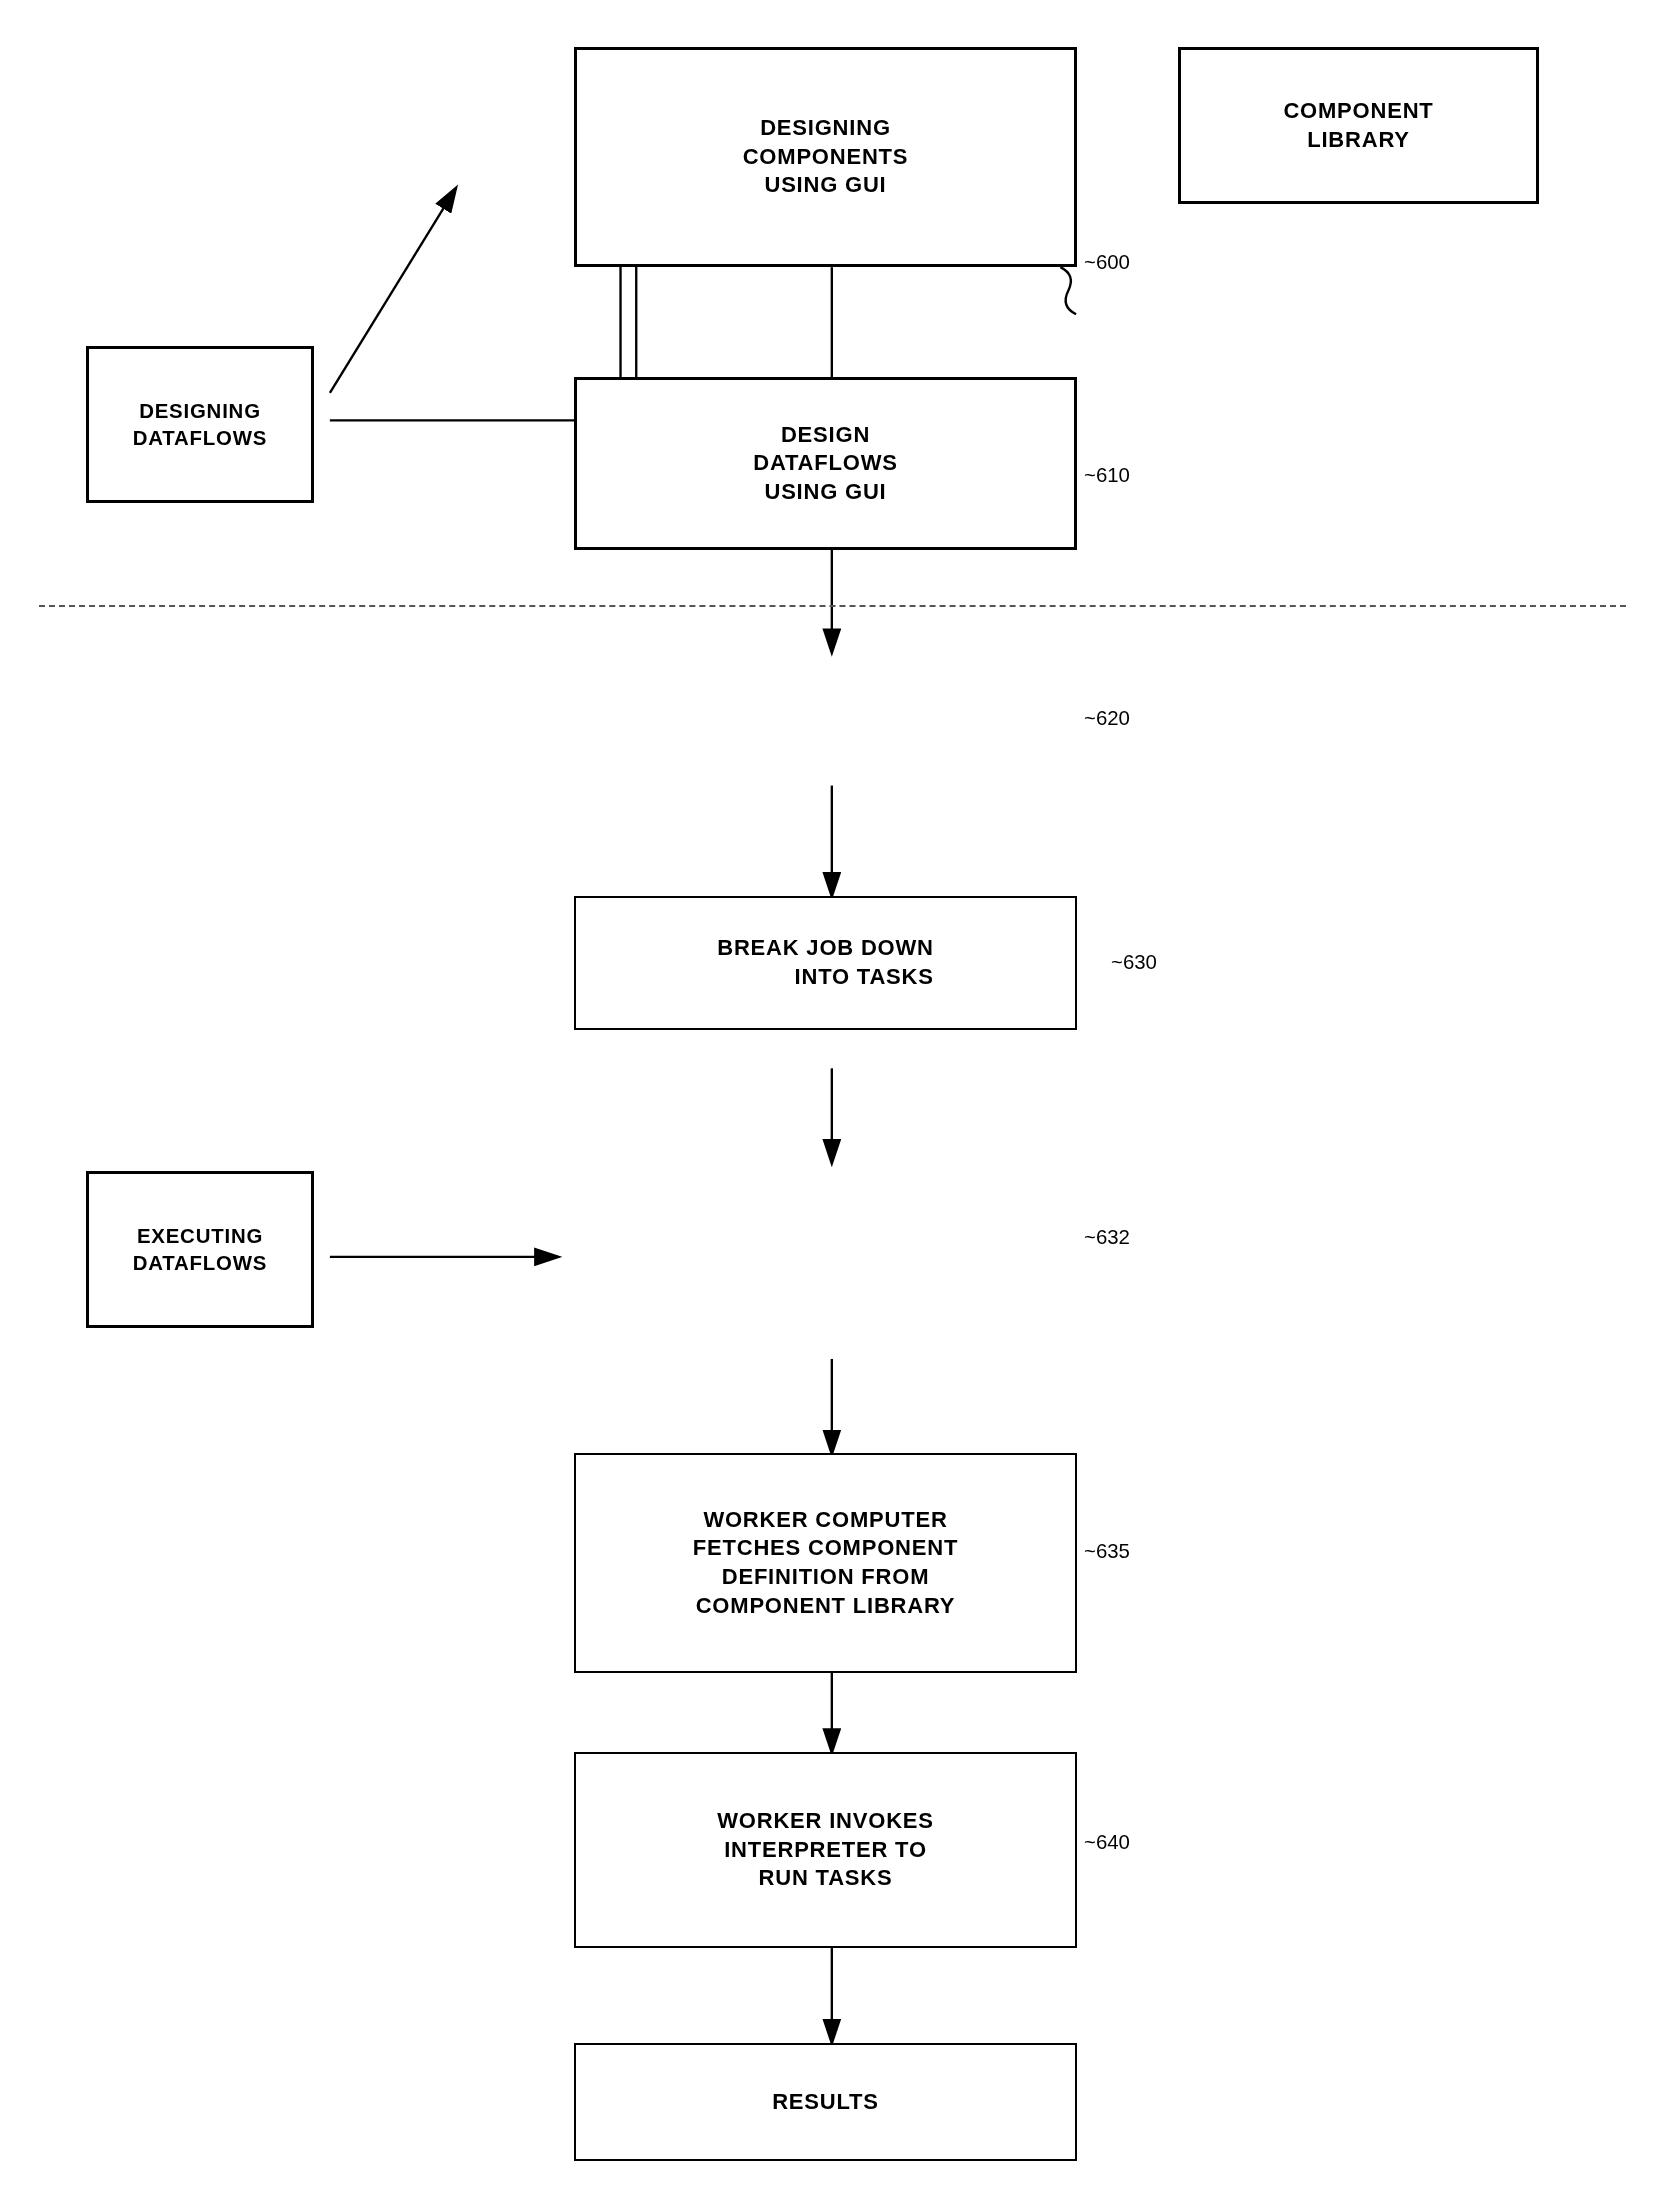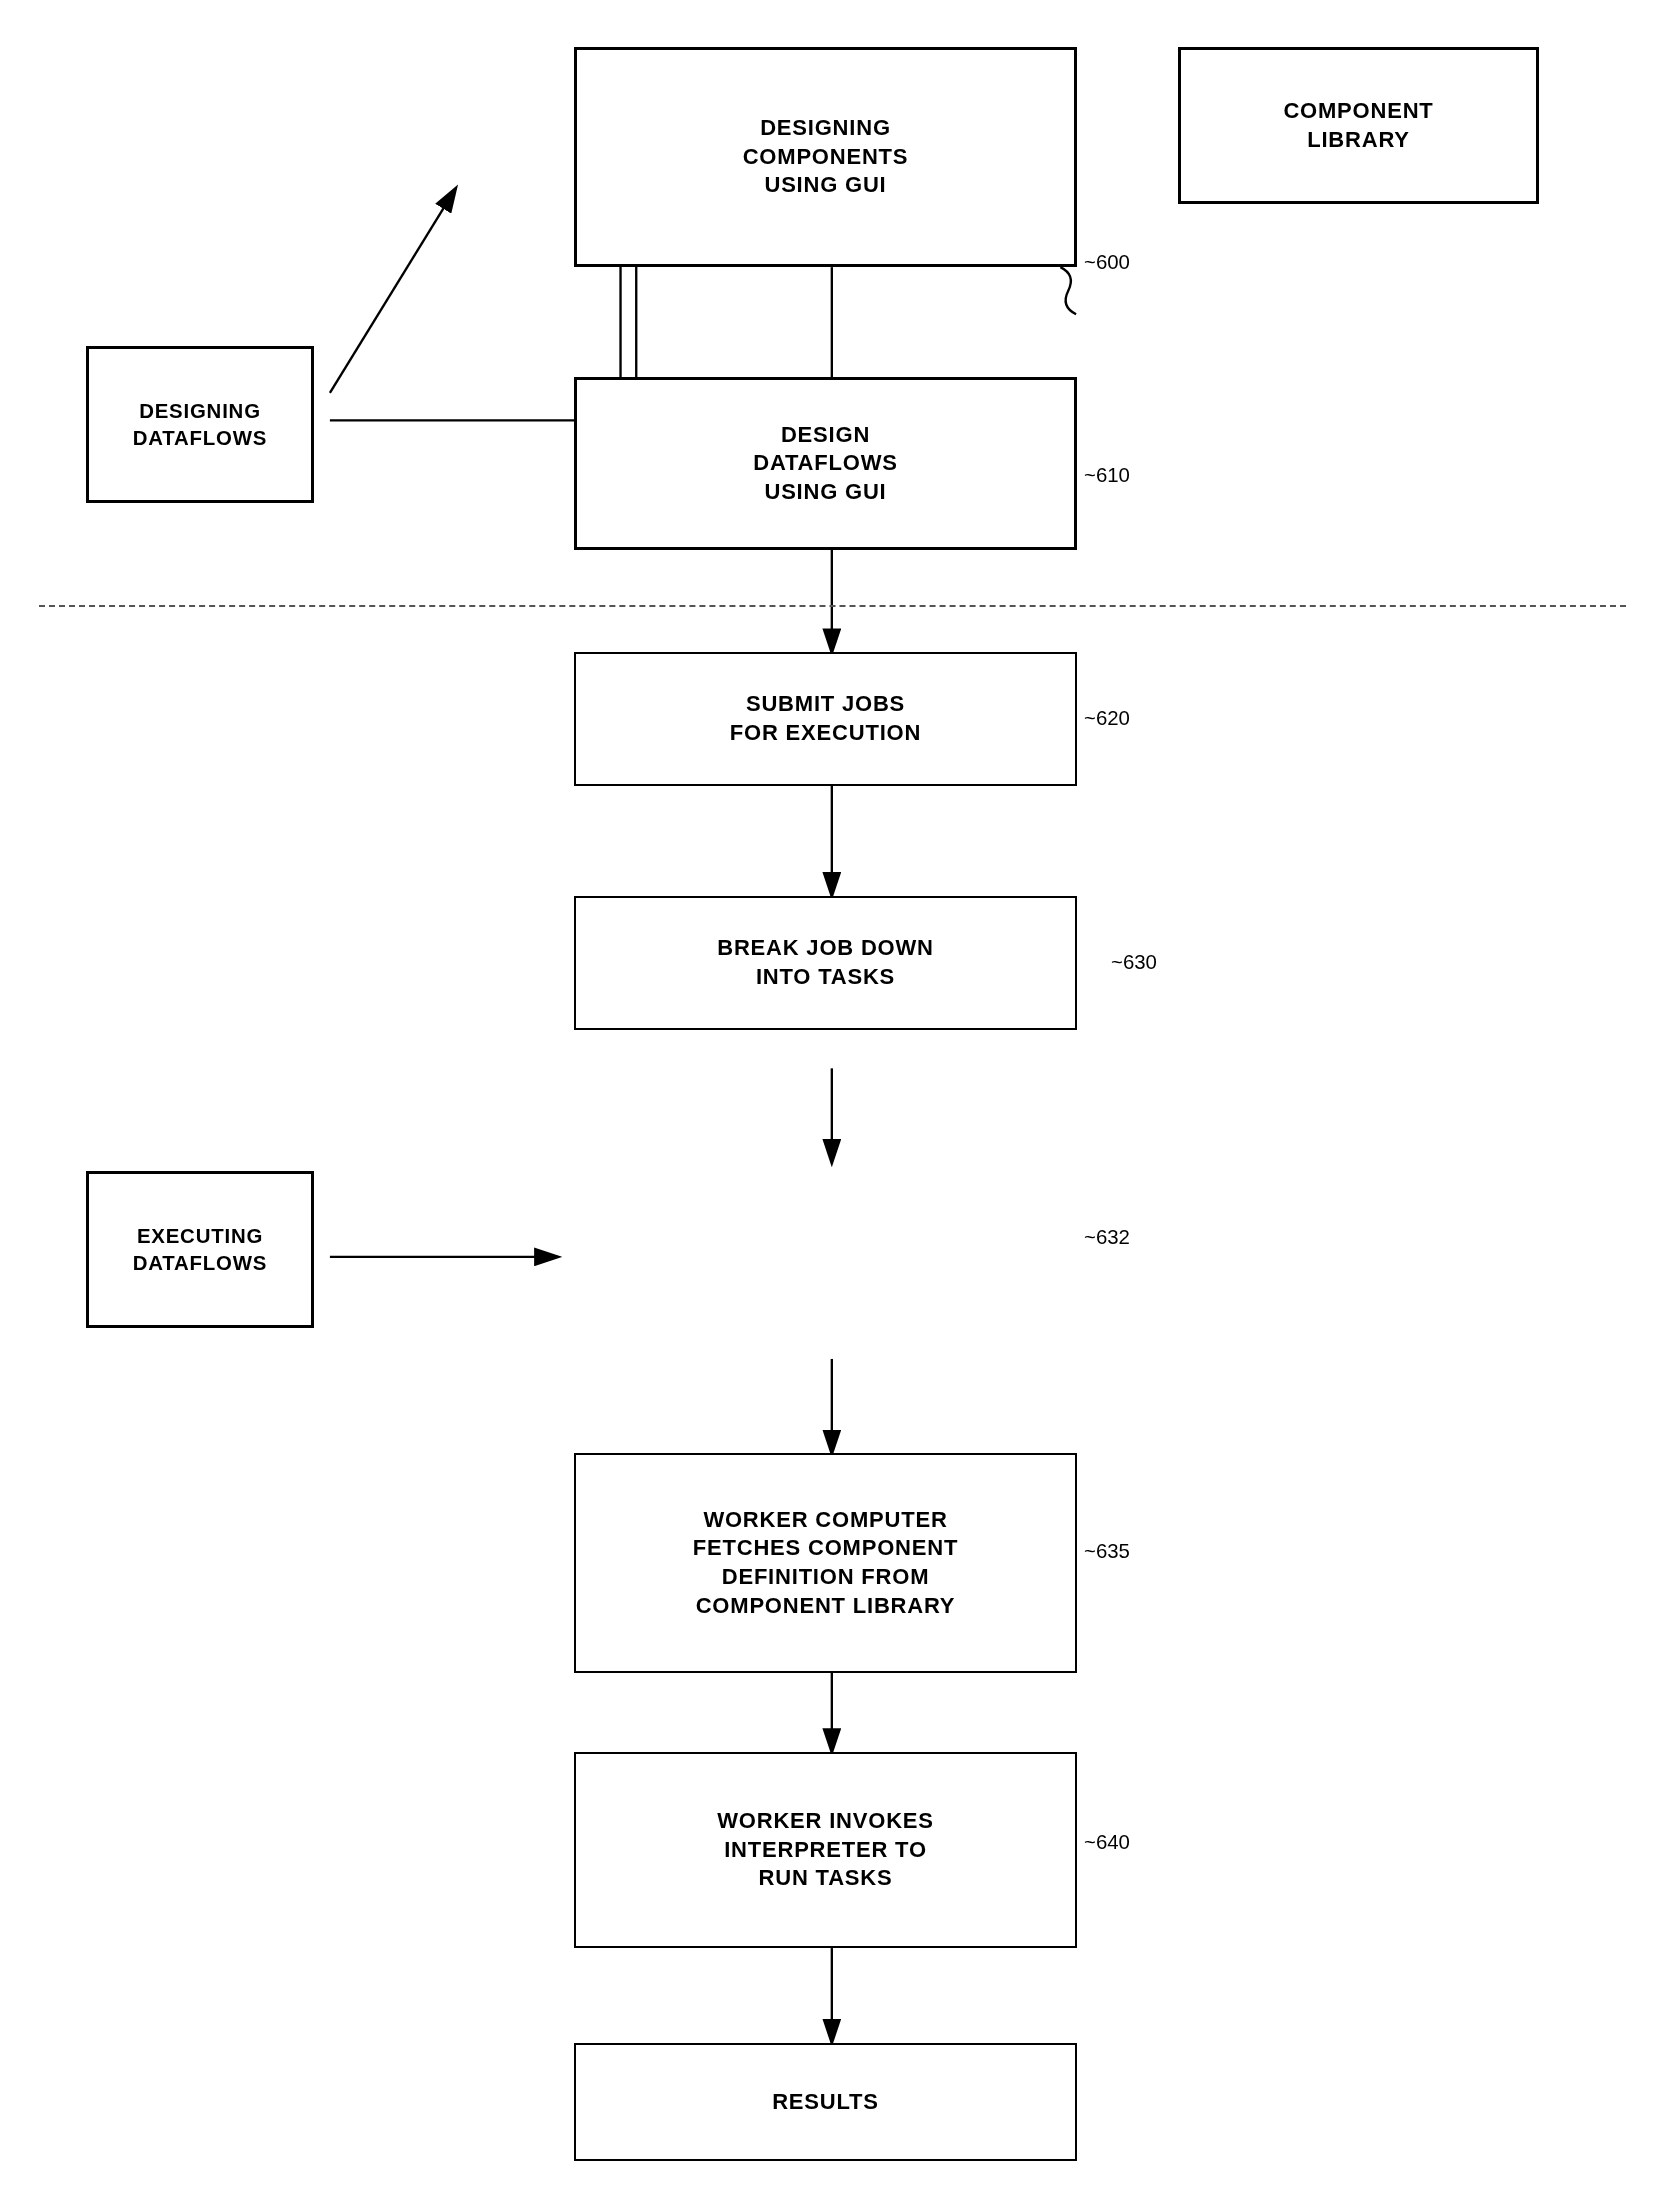--- a/index.html
+++ b/index.html
@@ -121,29 +121,25 @@
   </div>
 
   <div class="flow-box thick" style="left: 574px; top: 377px; width: 503px; height: 173px; border-width: 3.9px;">
     <span style="white-space: pre-line;">DESIGN
 DATAFLOWS
 USING GUI</span>
   </div>
 
   <div class="ref-label" style="left: 1084px; top: 464px;">~610</div>
 
-  <div class="flow-box" style="left: 574px; top: 652px; width: 503px; height: 134px; border-width: 2.4px;">
-    <span style="white-space: pre-line;">SUBMIT JOBS
-FOR EXECUTION</span>
-  </div>
 
   <div class="ref-label" style="left: 1084px; top: 707px;">~620</div>
 
   <div class="flow-box" style="left: 574px; top: 896px; width: 503px; height: 134px; border-width: 2.4px;">
-    <span style="white-space: pre-line;">BREAK JOB DOWN
+    <span style="white-space: pre-line; text-align: right;">BREAK JOB DOWN
 INTO TASKS</span>
   </div>
 
   <div class="ref-label" style="left: 1111px; top: 951px;">~630</div>
 
   <div class="flow-box" style="left: 86px; top: 1171px; width: 228px; height: 157px; border-width: 3.1px;">
     <span style="white-space: pre-line; font-size: 20.4px;">EXECUTING
 DATAFLOWS</span>
   </div>
 

